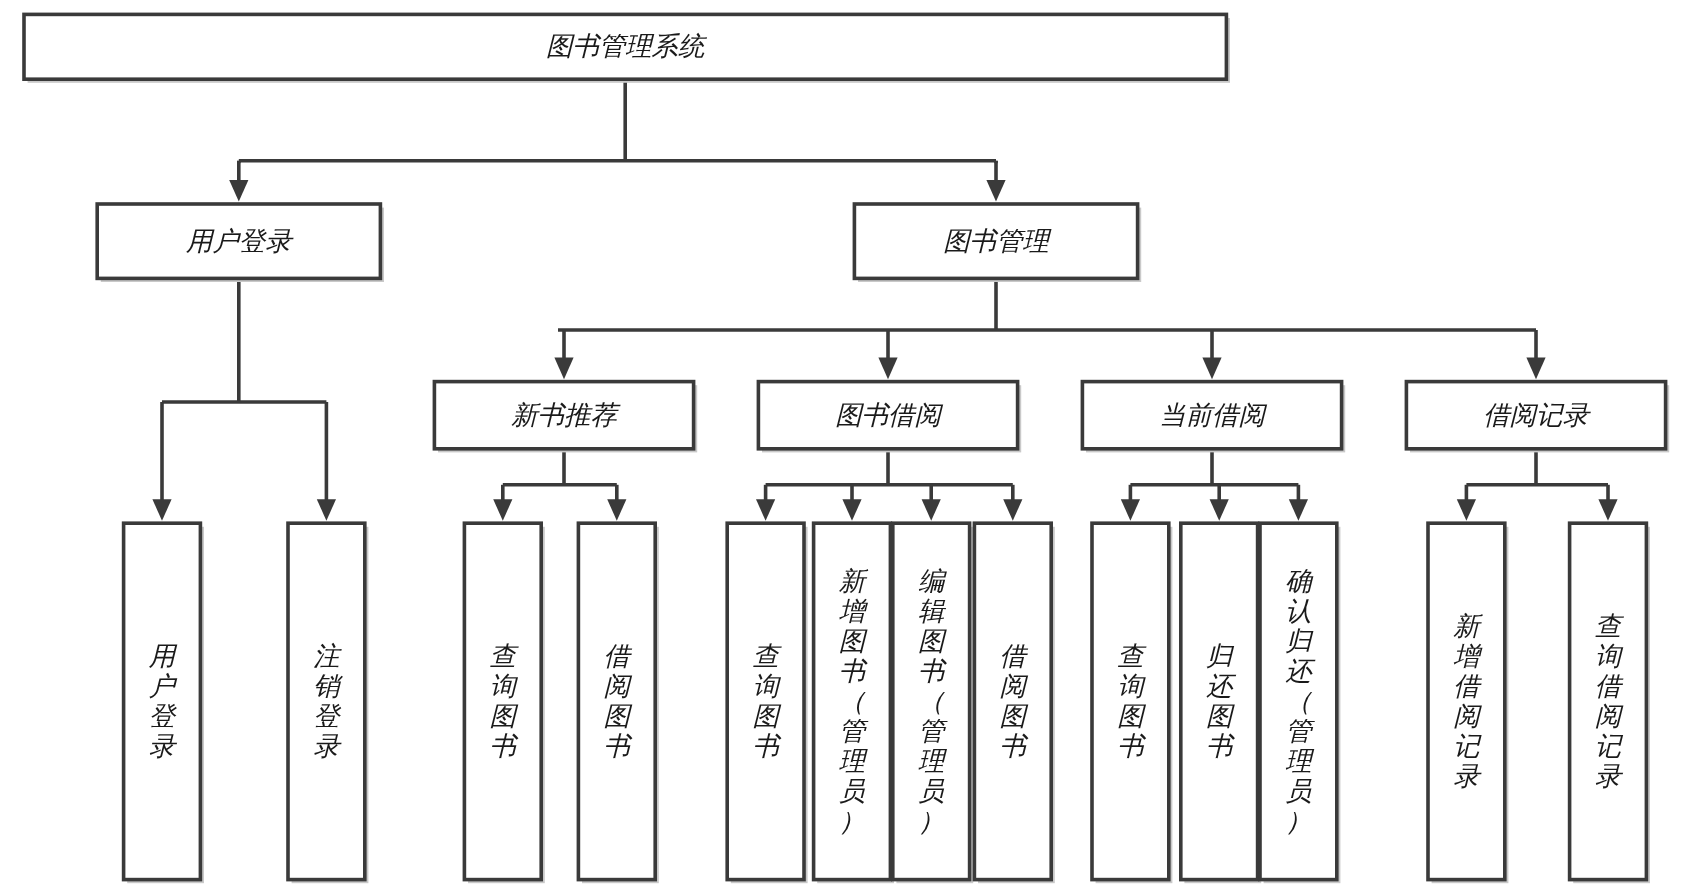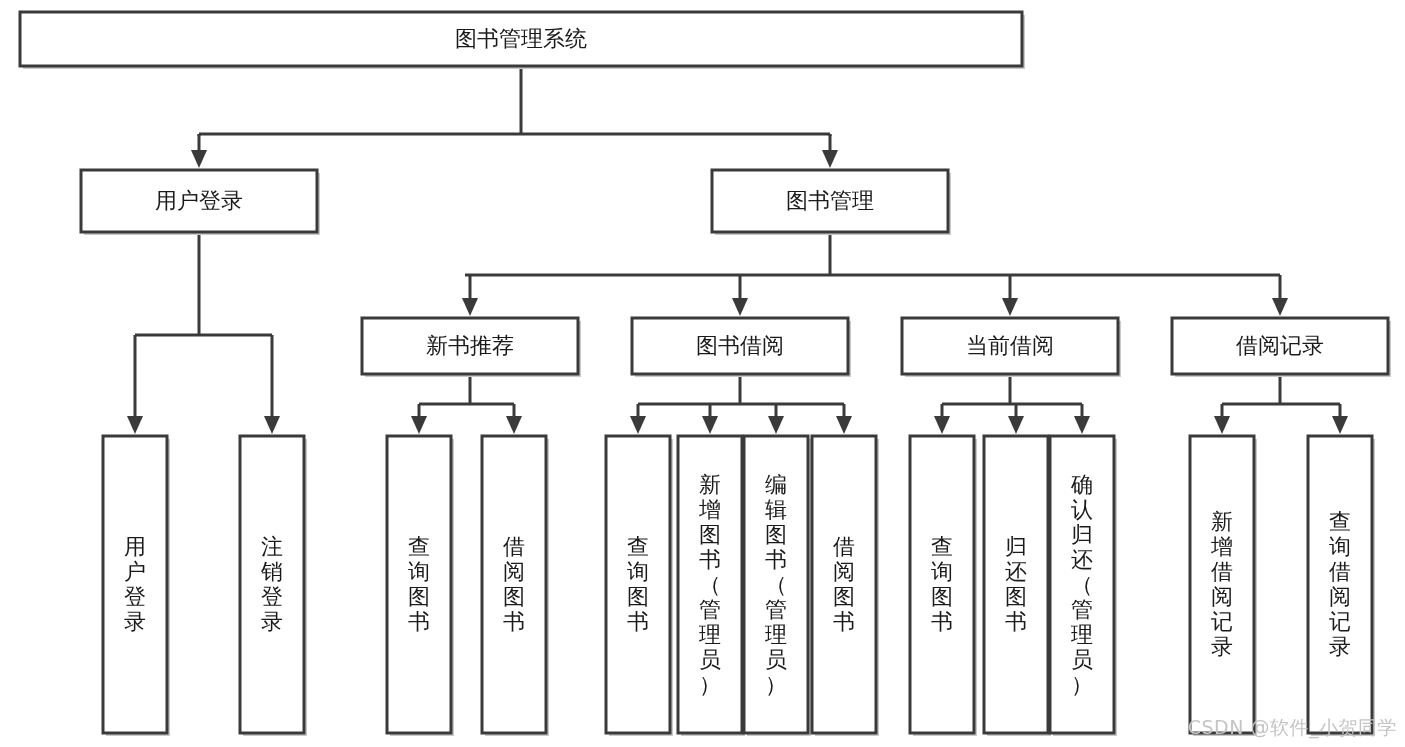--- a/index.html
+++ b/index.html
@@ -14,20 +14,21 @@
     position: relative;
     overflow: hidden;
     font-family: "DejaVu Sans", "Liberation Sans", sans-serif;
   }
   #diagram-root {
     position: absolute;
     left: 0;
     top: 0;
     width: 1405px;
     height: 747px;
+    font-style: italic;
   }
   svg.diagram-canvas {
     display: block;
     width: 1405px;
     height: 747px;
   }
   .node-box {
     fill: #ffffff;
     stroke: #3a3a3a;
     stroke-width: 3;
@@ -227,14 +228,13 @@
           <rect x="1190" y="436" width="64" height="297" class="node-box"></rect>
           <text x="1222" y="529" class="node-label-v"><tspan x="1222" dy="0">新</tspan><tspan x="1222" dy="25">增</tspan><tspan x="1222" dy="25">借</tspan><tspan x="1222" dy="25">阅</tspan><tspan x="1222" dy="25">记</tspan><tspan x="1222" dy="25">录</tspan></text>
         </g>
         <g>
           <rect x="1311" y="439" width="64" height="297" class="node-shadow"></rect>
           <rect x="1308" y="436" width="64" height="297" class="node-box"></rect>
           <text x="1340" y="529" class="node-label-v"><tspan x="1340" dy="0">查</tspan><tspan x="1340" dy="25">询</tspan><tspan x="1340" dy="25">借</tspan><tspan x="1340" dy="25">阅</tspan><tspan x="1340" dy="25">记</tspan><tspan x="1340" dy="25">录</tspan></text>
         </g>
       </g>
   </svg>
-  <div class="watermark-text">CSDN @软件_小贺同学</div>
 </div>
 
 </body></html>

